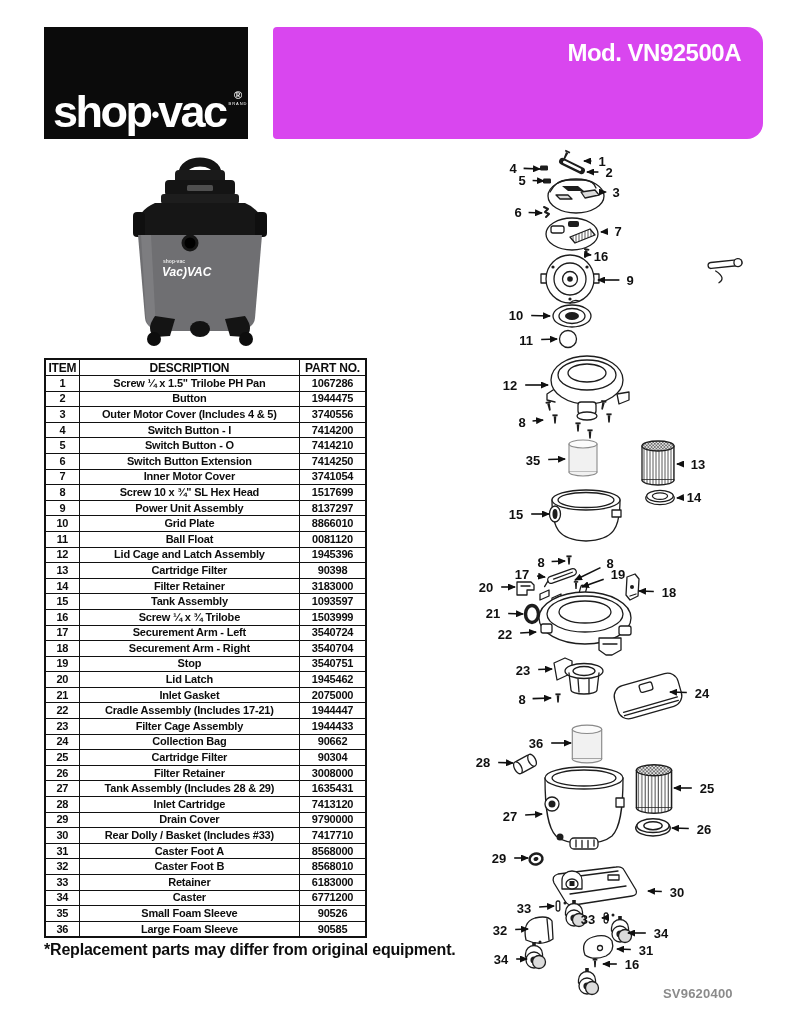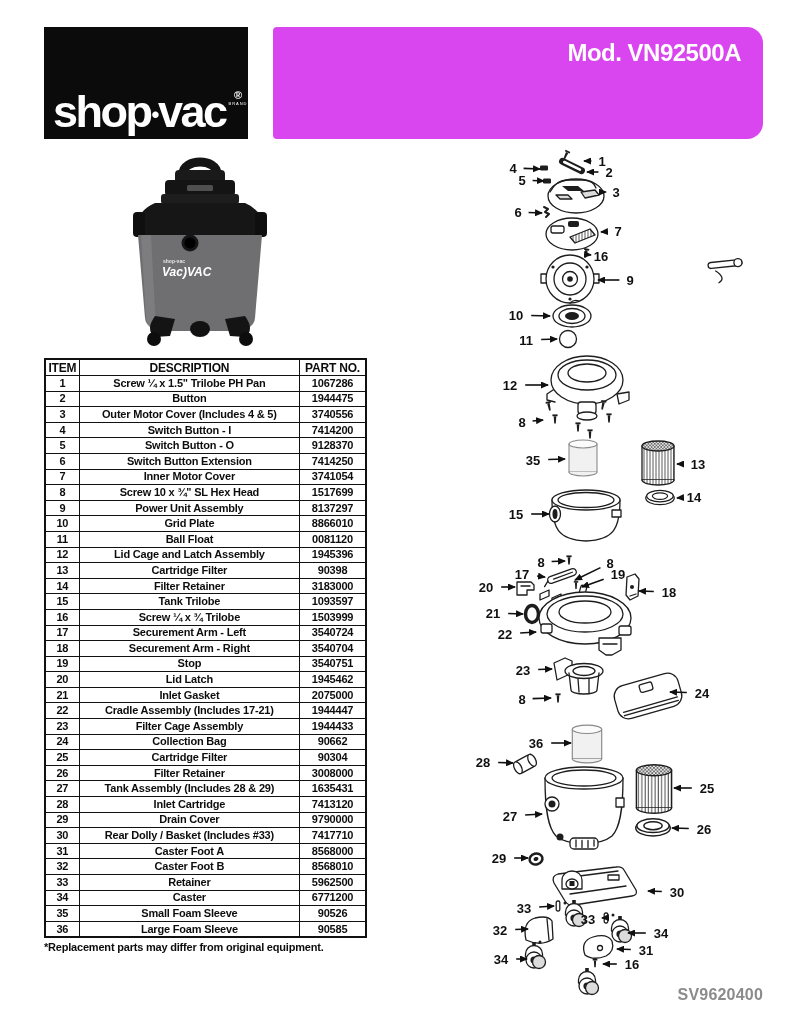--- a/index.html
+++ b/index.html
@@ -24,22 +24,22 @@
   .diagram{position:absolute;left:470px;top:148px;}
   .co{font-family:"Liberation Sans",sans-serif;font-weight:bold;font-size:13px;fill:#101010;}
 
   
   .parts{position:absolute;left:44px;top:358px;width:323px;border-collapse:collapse;table-layout:fixed;
          font-size:11px;font-weight:bold;color:#0d0d0d;border:2px solid #111;}
   .parts th{border:1px solid #111;height:15px;font-size:12px;padding:0;letter-spacing:-0.2px;}
   .parts td{border:1px solid #111;height:14.6px;text-align:center;vertical-align:middle;padding:0 2px;
             line-height:1;letter-spacing:-0.2px;white-space:nowrap;overflow:hidden;}
 
-  .footnote{position:absolute;left:44px;top:941px;font-size:11px;font-weight:bold;color:#0d0d0d;letter-spacing:-0.2px;}
-  .doc-code{position:absolute;left:663px;top:986px;width:100px;text-align:right;font-size:16px;
+  .footnote{position:absolute;left:44px;top:941px;font-size:16px;font-weight:bold;color:#0d0d0d;letter-spacing:-0.2px;}
+  .doc-code{position:absolute;left:663px;top:986px;width:100px;text-align:left;font-size:13px;
             font-weight:bold;color:#8b8b8b;letter-spacing:0.2px;}
 </style>
 </head>
 <body>
 
 <div class="page">
 
   <div class="brand-box">
     <div class="logo-line">
       <span class="logo-txt"><span>shop</span><span class="logo-dot">•</span><span>vac</span></span>
@@ -106,21 +106,21 @@
           <td>3740556</td>
         </tr>
         <tr>
           <td>4</td>
           <td>Switch Button - I</td>
           <td>7414200</td>
         </tr>
         <tr>
           <td>5</td>
           <td>Switch Button - O</td>
-          <td>9128370</td>
+          <td>7414210</td>
         </tr>
         <tr>
           <td>6</td>
           <td>Switch Button Extension</td>
           <td>7414250</td>
         </tr>
         <tr>
           <td>7</td>
           <td>Inner Motor Cover</td>
           <td>3741054</td>
@@ -155,21 +155,21 @@
           <td>Cartridge Filter</td>
           <td>90398</td>
         </tr>
         <tr>
           <td>14</td>
           <td>Filter Retainer</td>
           <td>3183000</td>
         </tr>
         <tr>
           <td>15</td>
-          <td>Tank Trilobe</td>
+          <td>Tank Assembly</td>
           <td>1093597</td>
         </tr>
         <tr>
           <td>16</td>
           <td>Screw ¼ x ¾ Trilobe</td>
           <td>1503999</td>
         </tr>
         <tr>
           <td>17</td>
           <td>Securement Arm - Left</td>
@@ -246,21 +246,21 @@
           <td>8568000</td>
         </tr>
         <tr>
           <td>32</td>
           <td>Caster Foot B</td>
           <td>8568010</td>
         </tr>
         <tr>
           <td>33</td>
           <td>Retainer</td>
-          <td>5962500</td>
+          <td>6183000</td>
         </tr>
         <tr>
           <td>34</td>
           <td>Caster</td>
           <td>6771200</td>
         </tr>
         <tr>
           <td>35</td>
           <td>Small Foam Sleeve</td>
           <td>90526</td>

